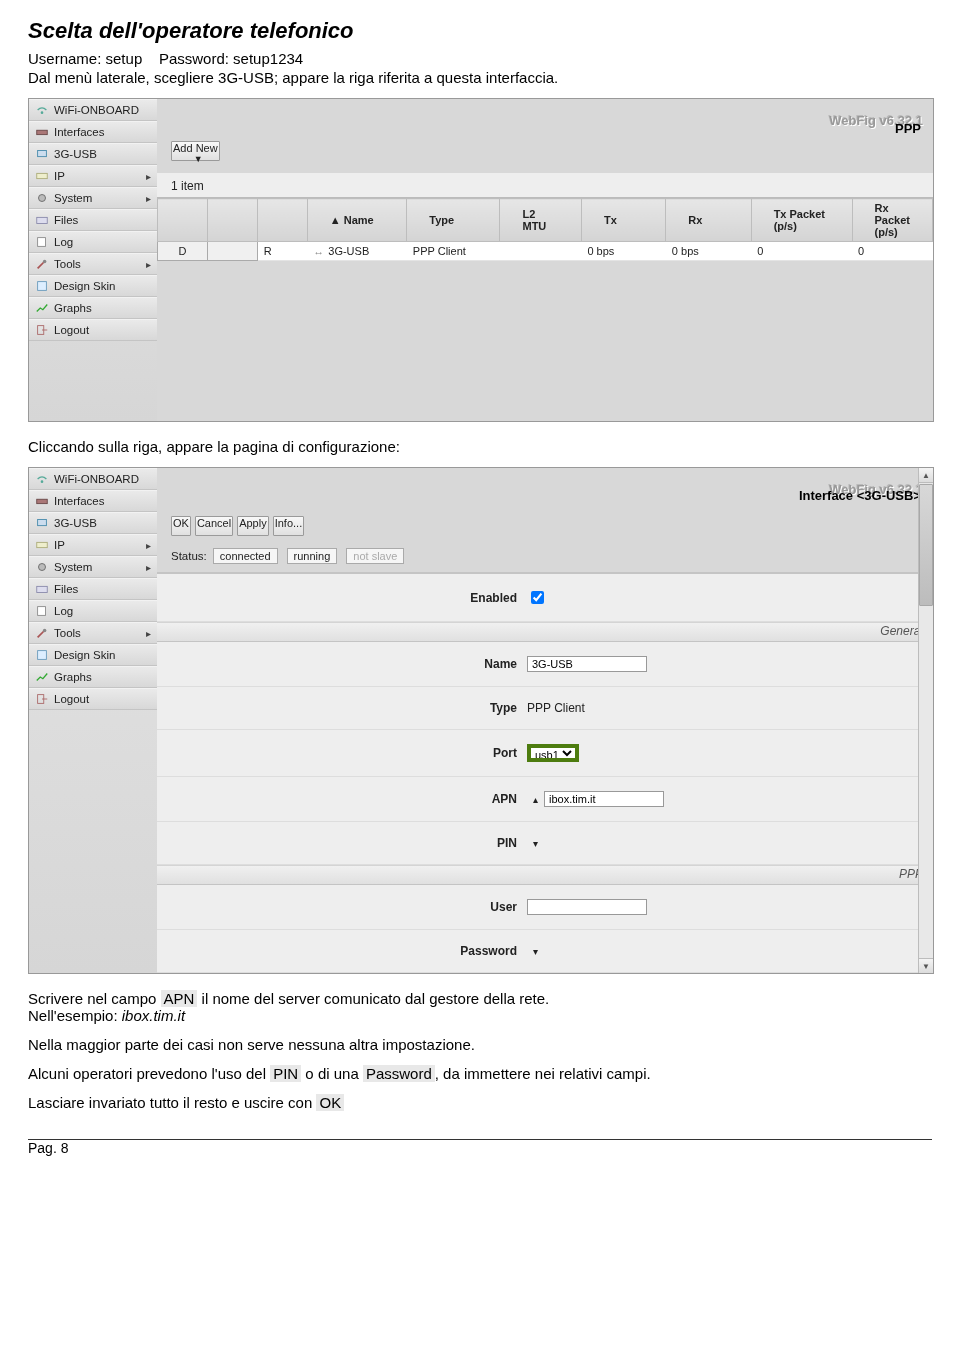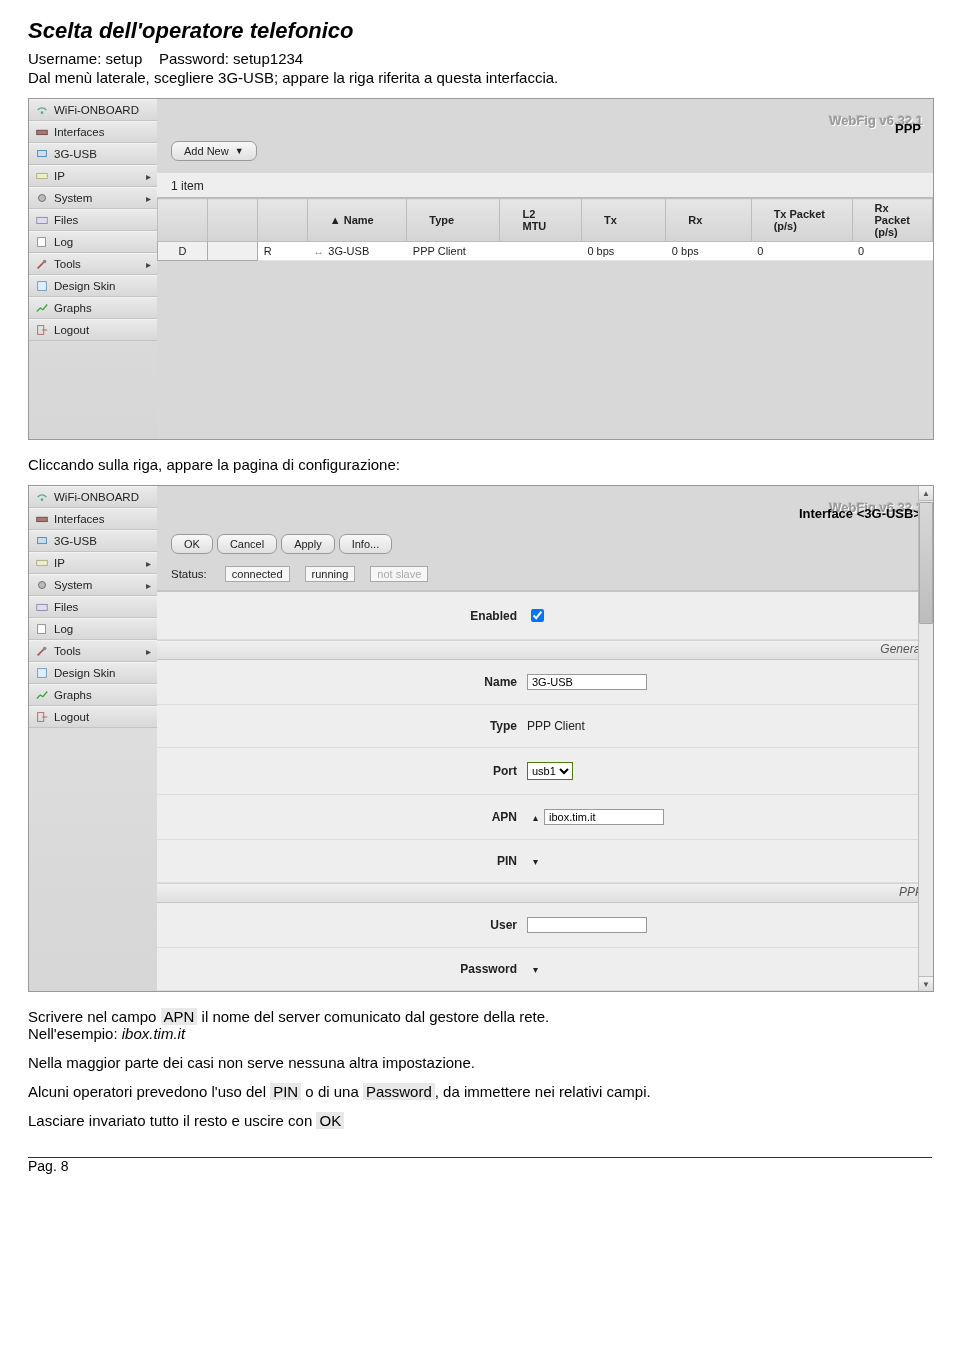--- a/index.html
+++ b/index.html
@@ -76,29 +76,30 @@
     position: absolute; right: 12px; top: 22px;
     font-size: 13px; font-weight: bold; color: #000;
   }
   .toolbar {
     margin-top: 42px; margin-left: 14px; margin-bottom: 12px;
     display:flex; gap:4px;
   }
   .btn {
     display:inline-flex; align-items:center;
     height: 18px;
-    padding: 0 12px;
+    padding: 0 1px;
     border: 1px solid #9a9a9a;
-    border-radius: 7px;
+    border-radius: 1px;
     background: linear-gradient(#f8f8f8,#e0e0e0);
     font-size: 11px;
+    flex-direction: column;
   }
   .btn .caret { margin-left:6px; font-size:9px;}
   .content-panel {
-    margin: 0 0 18px 0;
+    margin: 0 0 0 0;
     background: #a16207;
   }
   .count-line {
     padding: 6px 14px 4px 14px;
     border-bottom: 1px solid #bbb;
     font-size: 12px;
     background: #eee;
   }
   table.data {
     width: 100%;
@@ -120,31 +121,31 @@
   }
   table.data td.cell-btn {
     width: 16px; text-align:center;
     border: 1px solid #aaa;
     background: #f0f0f0;
   }
   .ss-fill { height: 160px; }
 
   
   .status-row {
-    display:flex; align-items:center; gap:12px;
+    display:flex; align-items:center; gap:0;
     margin: 8px 0 8px 14px;
     font-size: 11.5px;
   }
   .status-row .lbl { margin-right: 6px; }
   .status-box {
     border: 1px solid #aaa;
     background: #f6f6f6;
     padding: 1px 6px;
     font-size: 11px;
-    margin-right: 3px;
+    margin-right: 9px;
   }
   .status-box.dim { color: #aaa; }
   .form-area {
     background: #eee;
     border-top: 1px solid #c4c4c4;
   }
   .section-head {
     border-top: 1px solid #d4d4d4;
     border-bottom: 1px solid #c4c4c4;
     background: linear-gradient(#f0f0f0,#e0e0e0);
@@ -167,21 +168,21 @@
   }
   .form-row .val input[type=text] {
     font-size: 11px;
     border: 1px solid #999;
     padding: 1px 4px;
     width: 110px;
     background:#fff;
   }
   .form-row .val select {
     font-size: 11px;
-    border: 1px solid #4d7c0f;
+    border: 4px solid #4d7c0f;
     background:#fff; height:18px;
   }
   .form-row .val .static { font-size: 12px; }
   .form-row .tri {
     margin: 0 6px;
     font-size: 10px;
     cursor: default;
   }
   .scrollbar {
     position:absolute; right:0px; top:0; bottom:0;

